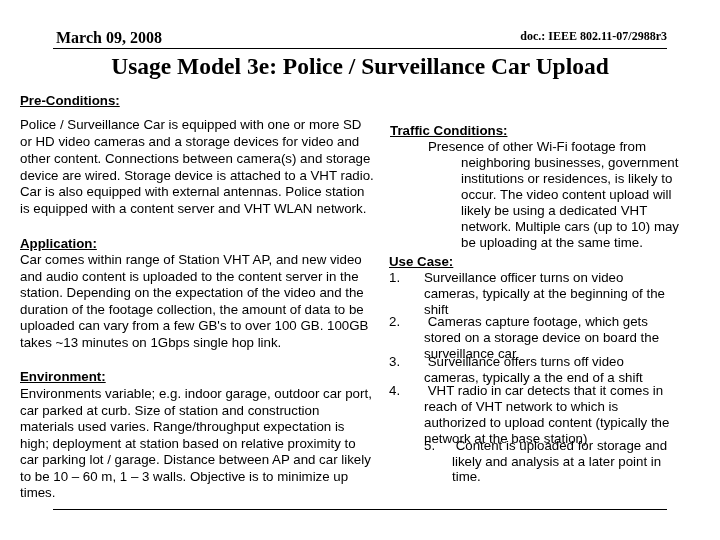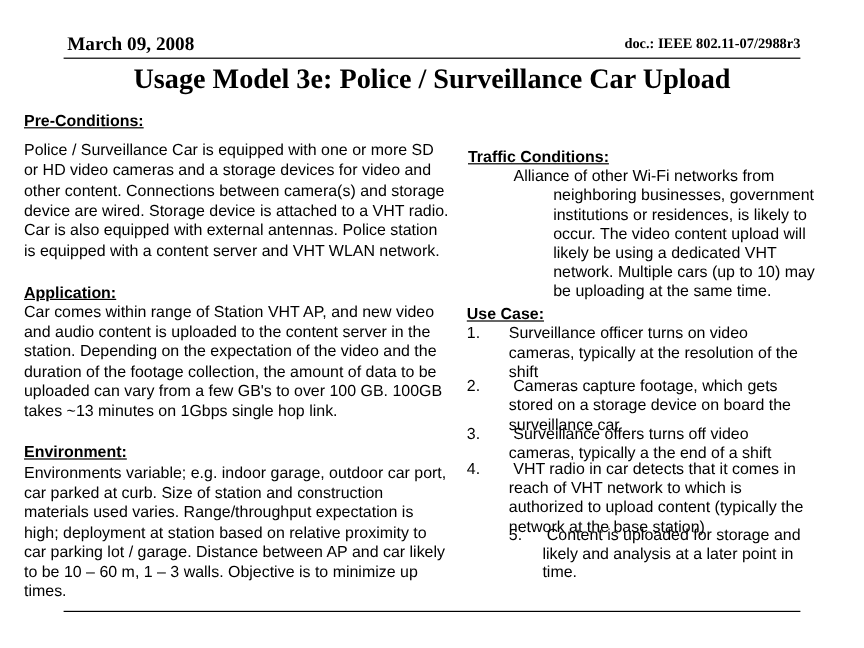--- a/index.html
+++ b/index.html
@@ -58,33 +58,33 @@
   <div class="line" style="left:20px; top:419px;">materials used varies. Range/throughput expectation is</div>
   <div class="line" style="left:20px; top:436px;">high; deployment at station based on relative proximity to</div>
   <div class="line" style="left:20px; top:452px;">car parking lot / garage. Distance between AP and car likely</div>
   <div class="line" style="left:20px; top:469px;">to be 10 – 60 m, 1 – 3 walls. Objective is to minimize up</div>
   <div class="line" style="left:20px; top:485px;text-align:center;">times.</div>
 </div>
 
 <div class="sans body-text">
 
   <div class="line heading" style="left:390px; top:123px;">Traffic Conditions:</div>
-  <div class="line" style="left:428px; top:139px;">Alliance of other Wi-Fi networks from</div>
+  <div class="line" style="left:428px; top:139px;">Presence of other Wi-Fi footage from</div>
   <div class="line" style="left:461px; top:155px;">neighboring businesses, government</div>
   <div class="line" style="left:461px; top:171px;">institutions or residences, is likely to</div>
   <div class="line" style="left:461px; top:187px;">occur. The video content upload will</div>
   <div class="line" style="left:461px; top:203px;">likely be using a dedicated VHT</div>
   <div class="line" style="left:461px; top:219px;">network. Multiple cars (up to 10) may</div>
   <div class="line" style="left:461px; top:235px;">be uploading at the same time.</div>
 
   <div class="line heading" style="left:389px; top:254px;">Use Case:</div>
 
   <div class="line" style="left:389px; top:270px;">1.</div>
   <div class="line" style="left:424px; top:270px;">Surveillance officer turns on video</div>
-  <div class="line" style="left:424px; top:286px;">cameras, typically at the resolution of the</div>
+  <div class="line" style="left:424px; top:286px;">cameras, typically at the beginning of the</div>
   <div class="line" style="left:424px; top:302px;">shift</div>
 
   <div class="line" style="left:389px; top:314px;">2.</div>
   <div class="line" style="left:424px; top:314px; white-space:pre;"> Cameras capture footage, which gets</div>
   <div class="line" style="left:424px; top:330px;">stored on a storage device on board the</div>
   <div class="line" style="left:424px; top:346px;">surveillance car</div>
 
   <div class="line" style="left:389px; top:354px;">3.</div>
   <div class="line" style="left:424px; top:354px; white-space:pre;"> Surveillance offers turns off video</div>
   <div class="line" style="left:424px; top:370px;">cameras, typically a the end of a shift</div>

